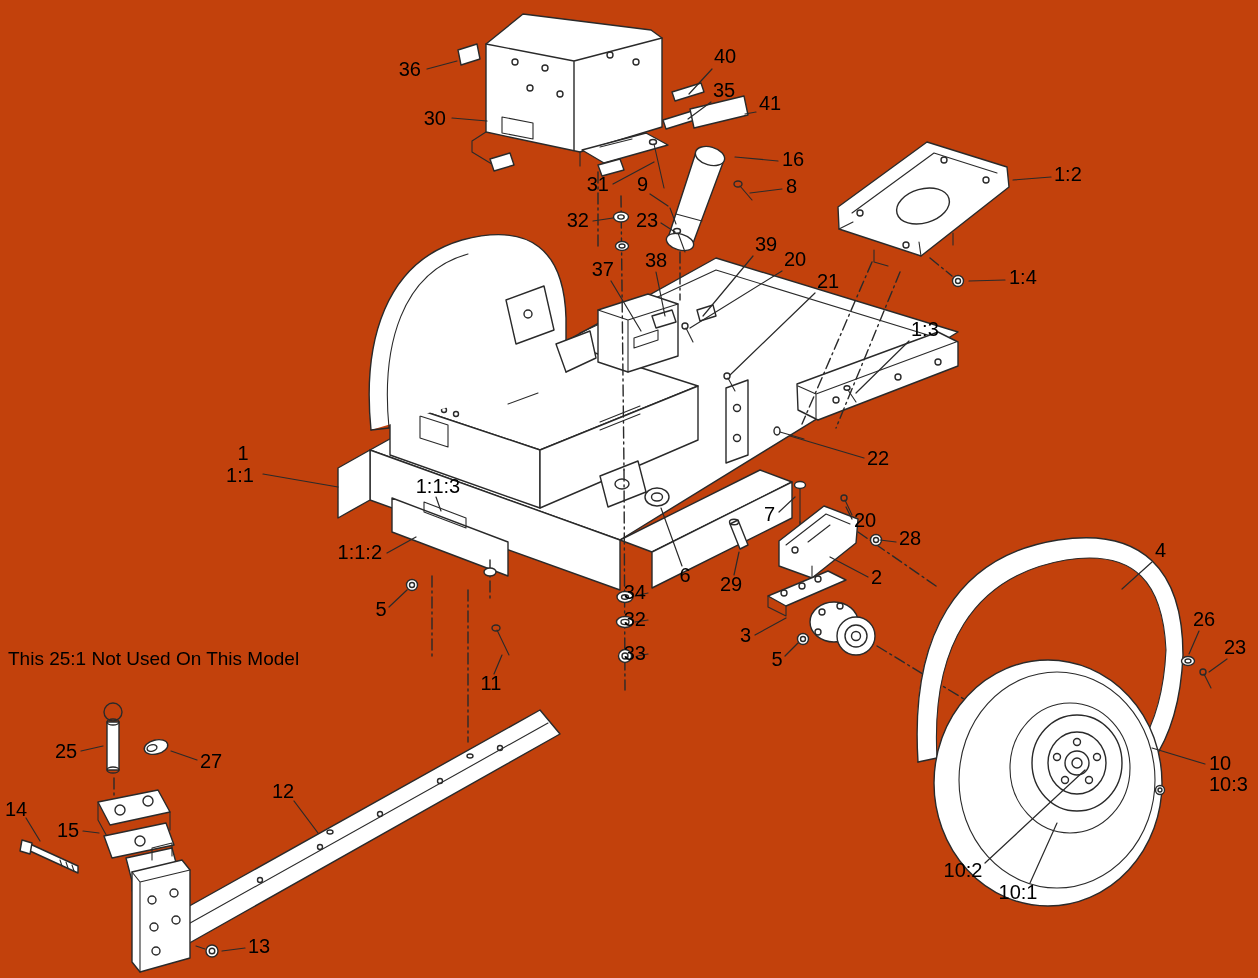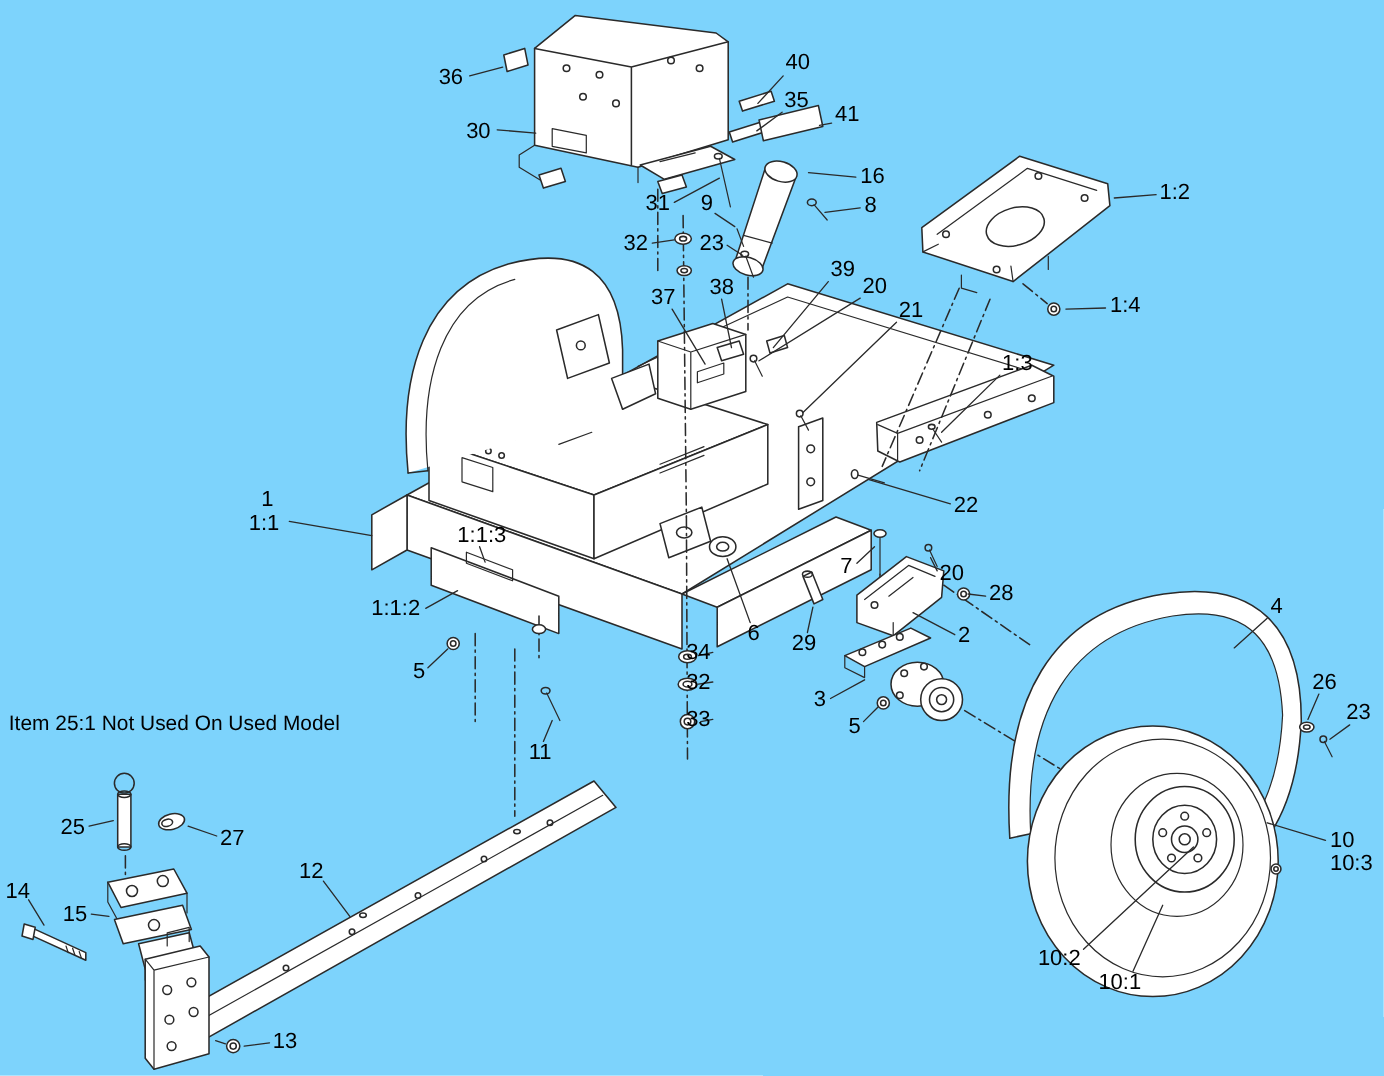--- a/index.html
+++ b/index.html
@@ -1,19 +1,19 @@
 <!DOCTYPE html>
 <html><head>
 <meta charset="utf-8">
 <style>
   html,body { margin:0; padding:0; background:#ffffff; }
   .stage {
     position:relative;
     width:1258px; height:978px;
-    background:#7dd3fc;
+    background:#c2410c;
     font-family:"Liberation Sans", sans-serif;
     overflow:hidden;
   }
   .stage svg { position:absolute; inset:0; }
   svg { stroke-linejoin:round; stroke-linecap:round; }
   .art { stroke:#2a2a2a; stroke-width:1.4; }
   .art .thin { stroke-width:1.1; }
   #leader-layer polyline { fill:none; stroke:#2a2a2a; stroke-width:1.2; }
   #label-layer text {
     font-family:"Liberation Sans", sans-serif;
@@ -396,15 +396,15 @@
         <text x="491" y="690" text-anchor="middle">11</text>
         <text x="283" y="798" text-anchor="middle">12</text>
         <text x="248" y="953" text-anchor="start">13</text>
         <text x="5" y="816" text-anchor="start">14</text>
         <text x="57" y="837" text-anchor="start">15</text>
         <text x="55" y="758" text-anchor="start">25</text>
         <text x="200" y="768" text-anchor="start">27</text>
       </g>
 </svg>
 
-<div class="note">Item 25:1 Not Used On Used Model</div>
+<div class="note">This 25:1 Not Used On This Model</div>
 
 </div>
 
 </body></html>

